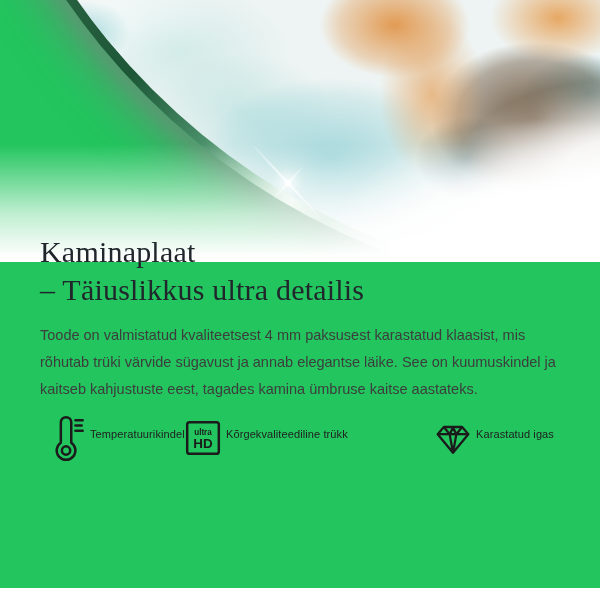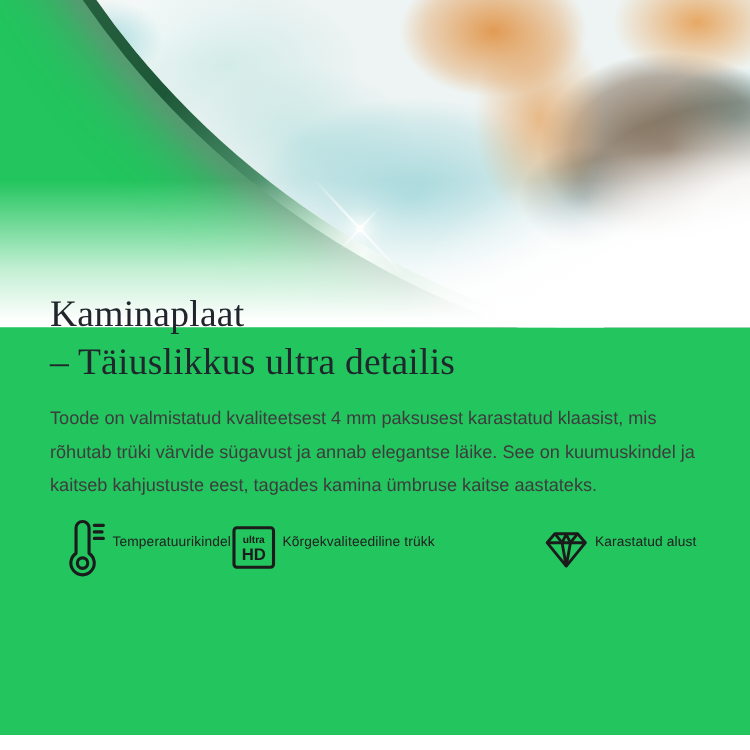--- a/index.html
+++ b/index.html
@@ -118,20 +118,20 @@
 
       <div class="feature">
         <div class="icon-box">
           <svg class="ico" width="46" height="46" viewBox="0 0 48 48" stroke-width="2">
             <path d="M14.5 12.5 H33.5 L40 20 L24 39.5 L8 20 Z" stroke-linejoin="round"></path>
             <path d="M8 20 H40"></path>
             <path d="M14.5 12.5 L20.5 20 L24 13 L27.5 20 L33.5 12.5" stroke-linejoin="round"></path>
             <path d="M20.5 20 L24 39.5 M27.5 20 L24 39.5"></path>
           </svg>
         </div>
-        <div class="feature-label">Karastatud alust</div>
+        <div class="feature-label">Karastatud igas</div>
       </div>
 
 
 
     </div>
   </div>
 </div>
 
 </body></html>

